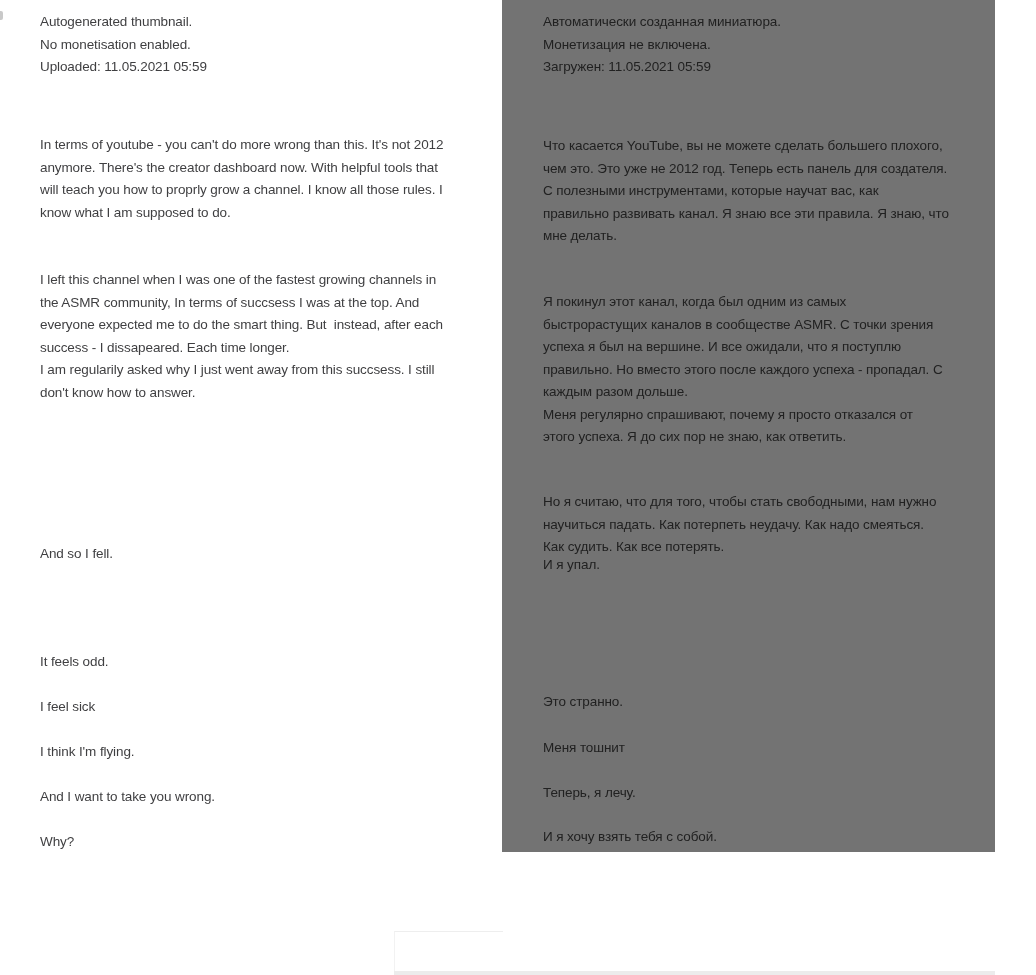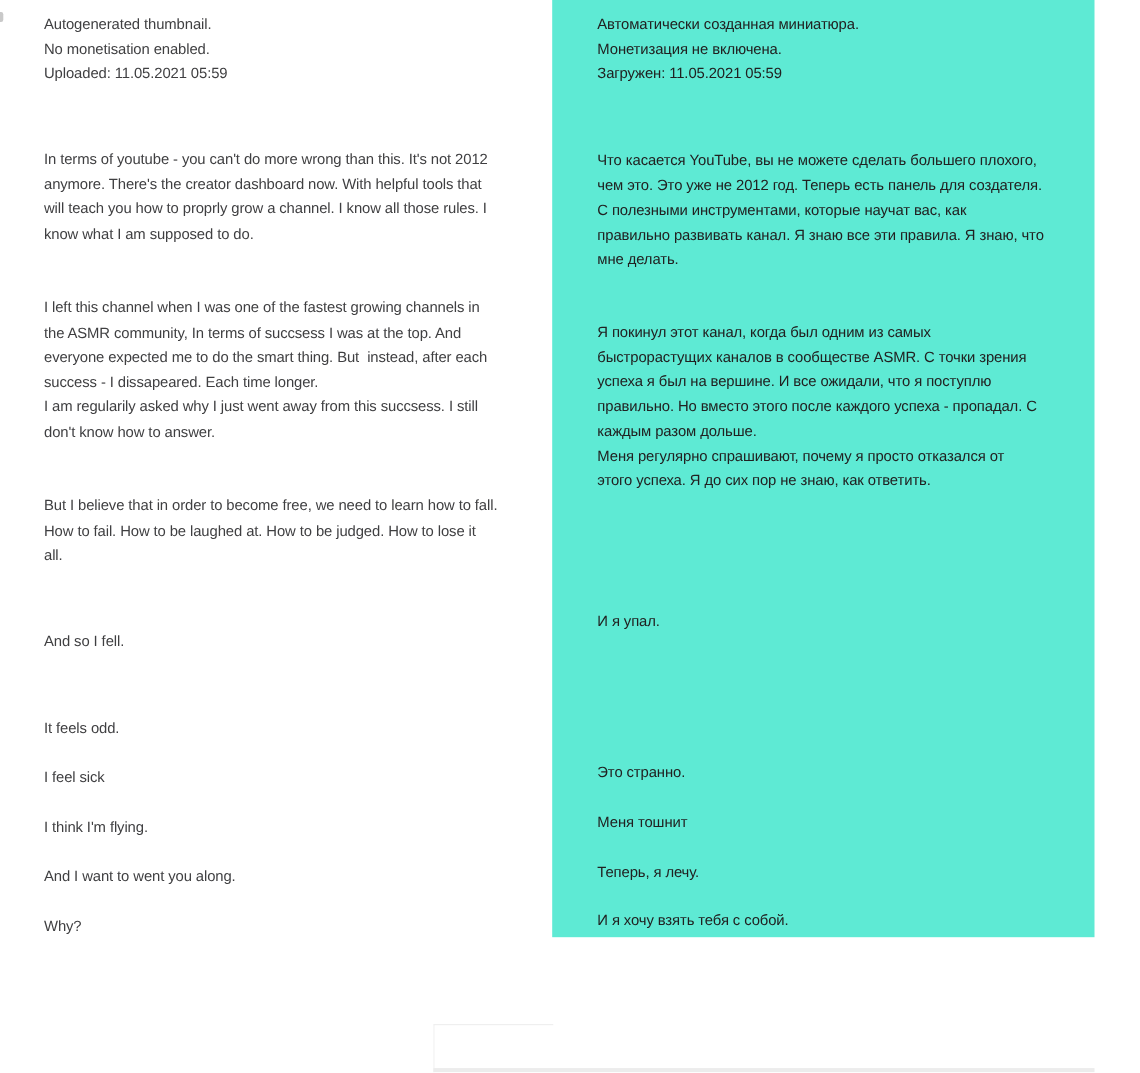--- a/index.html
+++ b/index.html
@@ -18,21 +18,21 @@
     overflow: hidden;
   }
   .panel-left {
     left: 0;
     width: 502px;
     background: #ffffff;
   }
   .panel-right {
     left: 502px;
     width: 493px;
-    background: #5eead4;
+    background: #737373;
   }
   .para {
     position: absolute;
     white-space: pre;
     font-size: 13.5px;
     line-height: 22.5px;
     letter-spacing: -0.1px;
   }
   .panel-left .para { left: 40px; color: #3f3f41; }
   .panel-right .para { left: 41px; color: #212121; }
@@ -71,48 +71,48 @@
     <div class="para" style="top:134px">In terms of youtube - you can't do more wrong than this. It's not 2012
 anymore. There's the creator dashboard now. With helpful tools that
 will teach you how to proprly grow a channel. I know all those rules. I
 know what I am supposed to do.</div>
     <div class="para" style="top:269px">I left this channel when I was one of the fastest growing channels in
 the ASMR community, In terms of succsess I was at the top. And
 everyone expected me to do the smart thing. But  instead, after each
 success - I dissapeared. Each time longer.
 I am regularily asked why I just went away from this succsess. I still
 don't know how to answer.</div>
-    <div class="para" style="top:449px">But I believe that in order to become free, we need to learn how to fall.
-How to fail. How to be laughed at. How to be judged. How to lose it
-all.</div>
-    <div class="para" style="top:572px">And so I fell.</div>
+    <div class="para" style="top:543px">And so I fell.</div>
     <div class="para" style="top:651px">It feels odd.</div>
     <div class="para" style="top:696px">I feel sick</div>
     <div class="para" style="top:741px">I think I'm flying.</div>
-    <div class="para" style="top:786px">And I want to went you along.</div>
+    <div class="para" style="top:786px">And I want to take you wrong.</div>
     <div class="para" style="top:831px">Why?</div>
     <div class="para" style="top:876px">Uploaded I choose to.</div>
   </div>
 
   <div class="panel panel-right">
     <div class="para" style="top:11px">Автоматически созданная миниатюра.
 Монетизация не включена.
 Загружен: 11.05.2021 05:59</div>
     <div class="para" style="top:135px">Что касается YouTube, вы не можете сделать большего плохого,
 чем это. Это уже не 2012 год. Теперь есть панель для создателя.
 С полезными инструментами, которые научат вас, как
 правильно развивать канал. Я знаю все эти правила. Я знаю, что
 мне делать.</div>
     <div class="para" style="top:291px">Я покинул этот канал, когда был одним из самых
 быстрорастущих каналов в сообществе ASMR. С точки зрения
 успеха я был на вершине. И все ожидали, что я поступлю
 правильно. Но вместо этого после каждого успеха - пропадал. С
 каждым разом дольше.
 Меня регулярно спрашивают, почему я просто отказался от
 этого успеха. Я до сих пор не знаю, как ответить.</div>
+    <div class="para" style="top:491px">Но я считаю, что для того, чтобы стать свободными, нам нужно
+научиться падать. Как потерпеть неудачу. Как надо смеяться.
+Как судить. Как все потерять.</div>
     <div class="para" style="top:554px">И я упал.</div>
     <div class="para" style="top:691px">Это странно.</div>
     <div class="para" style="top:737px">Меня тошнит</div>
     <div class="para" style="top:782px">Теперь, я лечу.</div>
     <div class="para" style="top:826px">И я хочу взять тебя с собой.</div>
     <div class="para" style="top:895px">Почему?</div>
     <div class="para" style="top:940px">Потому что я выбираю.</div>
   </div>
 
   <div class="corner-sliver"></div>

